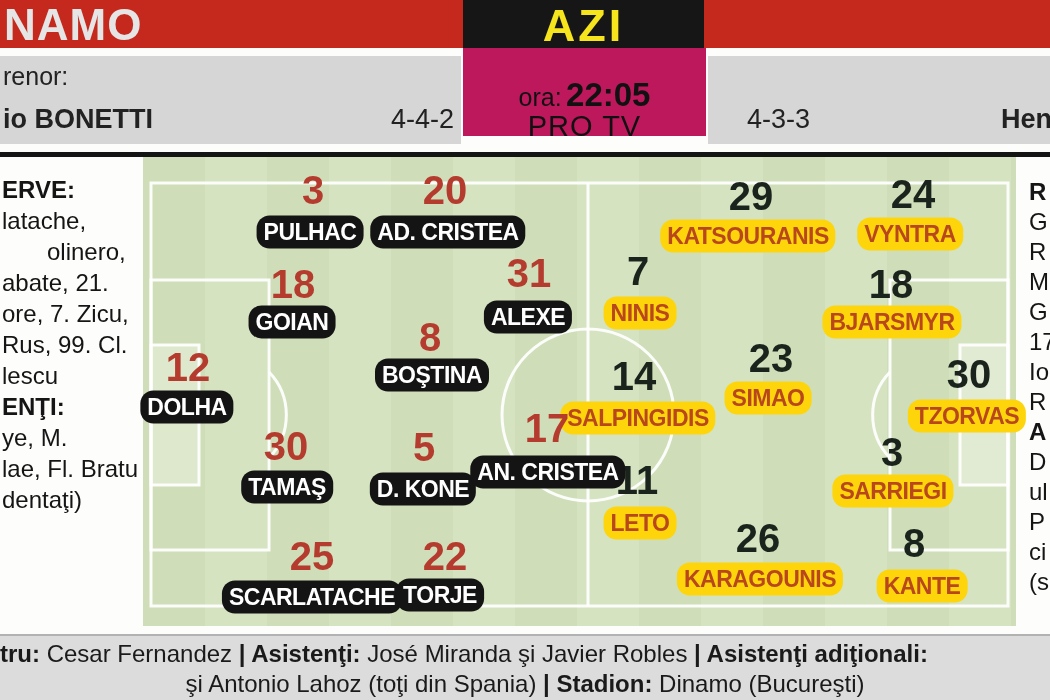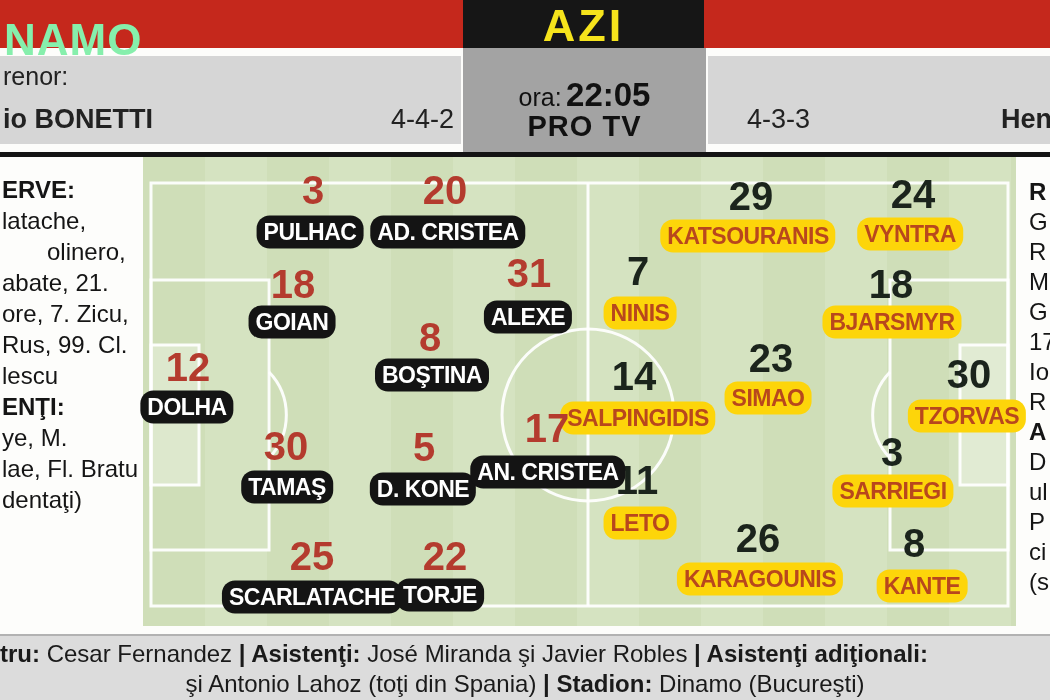--- a/index.html
+++ b/index.html
@@ -2,40 +2,40 @@
 <html><head>
 <meta charset="utf-8">
 <style>
   html,body{margin:0;padding:0;background:#ffffff;}
   .canvas{position:relative;width:1050px;height:700px;overflow:hidden;background:#fdfdfb;
           font-family:"Liberation Sans",sans-serif;}
   
   .redbar{position:absolute;top:0;height:48px;background:#c5281c;}
   #red-left{left:0;width:463px;}
   #red-right{left:704px;width:346px;}
-  .teamname{position:absolute;top:16px;color:#86efac;font-weight:700;font-size:44px;line-height:48px;
+  .teamname{position:absolute;top:1px;color:#e5e5e5;font-weight:700;font-size:44px;line-height:48px;
             letter-spacing:1px;white-space:nowrap;}
   #home-name{left:4px;}
   #azi-box{position:absolute;left:463px;top:0;width:241px;height:48px;background:#161616;
            color:#f6e41c;font-size:45px;font-weight:700;text-align:center;line-height:51px;letter-spacing:3px;}
   .graybar{position:absolute;top:56px;height:88px;background:#d6d6d6;color:#222;}
   #gray-left{left:0;width:461px;}
   #gray-right{left:708px;width:342px;}
   .coach-label{position:absolute;left:3px;top:6px;font-size:25px;}
   .coach-name{position:absolute;left:3px;bottom:9px;font-size:27px;font-weight:700;white-space:nowrap;}
   .formation{position:absolute;bottom:9px;font-size:27px;}
   #form-home{right:7px;}
   #form-away{left:14px;margin-left:25px;}
   #away-coach{position:absolute;left:293px;bottom:9px;font-size:27px;font-weight:700;white-space:nowrap;}
-  #center-box{position:absolute;left:463px;top:48px;width:243px;height:104px;background:#a3a3a3;
+  #center-box{position:absolute;left:463px;top:48px;width:243px;height:88px;background:#be185d;
               text-align:center;color:#111;}
   #time-line{position:absolute;left:0;top:28px;width:100%;}
   #time-line .lbl{font-size:25px;}
   #time-line .tm{font-size:33px;font-weight:700;}
-  #tv-line{position:absolute;left:0;top:62px;width:100%;font-size:29px;font-weight:700;letter-spacing:1px;}
+  #tv-line{position:absolute;left:0;top:62px;width:100%;font-size:29px;font-weight:400;letter-spacing:1px;}
   #black-rule{position:absolute;left:0;top:152px;width:1050px;height:5px;background:#141414;}
   
   #pitch{position:absolute;left:143px;top:157px;width:873px;height:469px;
          background:repeating-linear-gradient(90deg,#cfdeb8 0 62px,#d5e3c1 62px 124px);}
   #pitch svg{position:absolute;left:0;top:0;}
   
   .pnum{position:absolute;transform:translate(-50%,-50%);font-weight:700;font-size:40px;line-height:1;
         white-space:nowrap;}
   .pnum.home{color:#b43b2e;}
   .pnum.away{color:#1b241c;}

